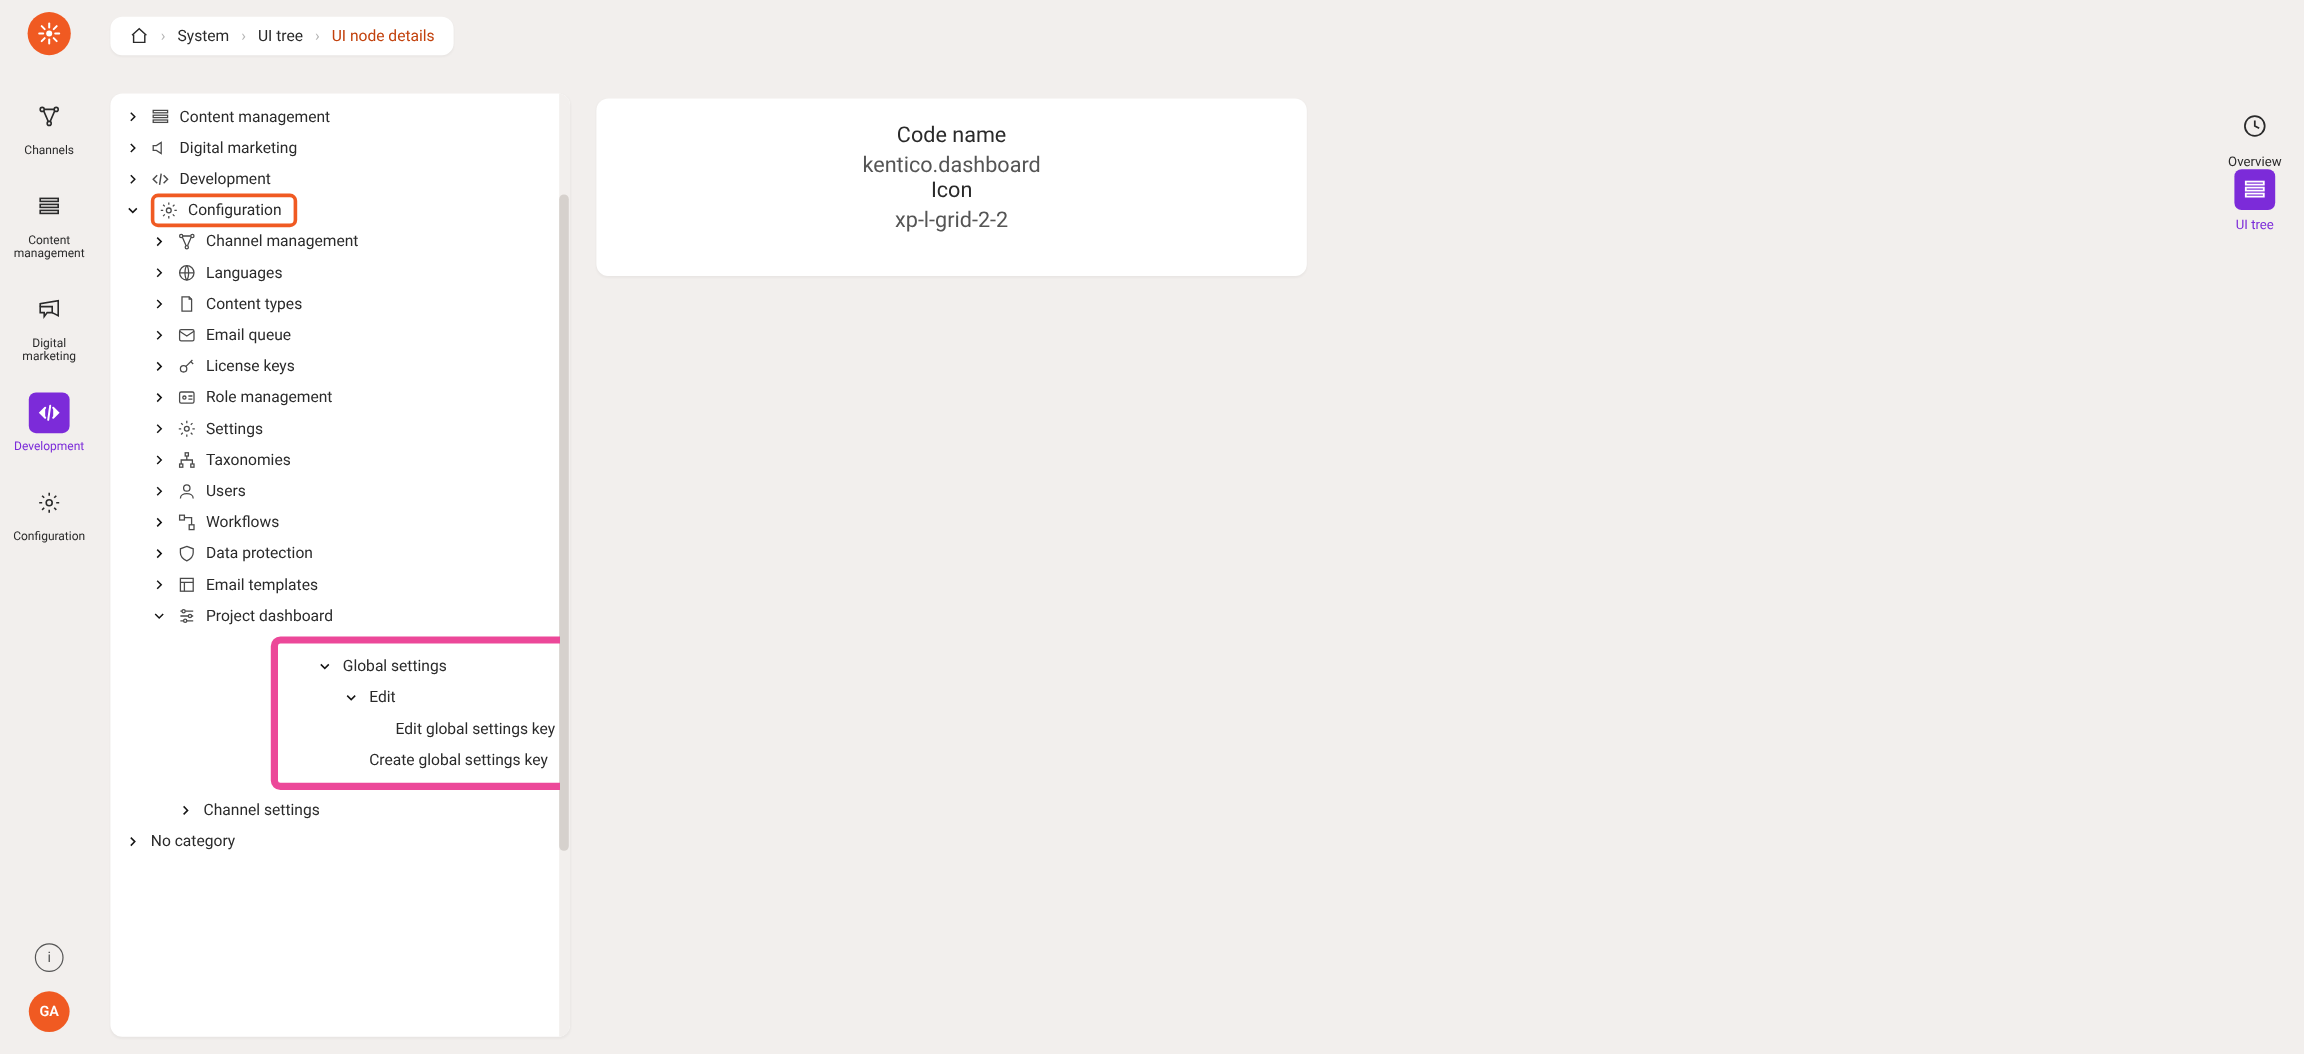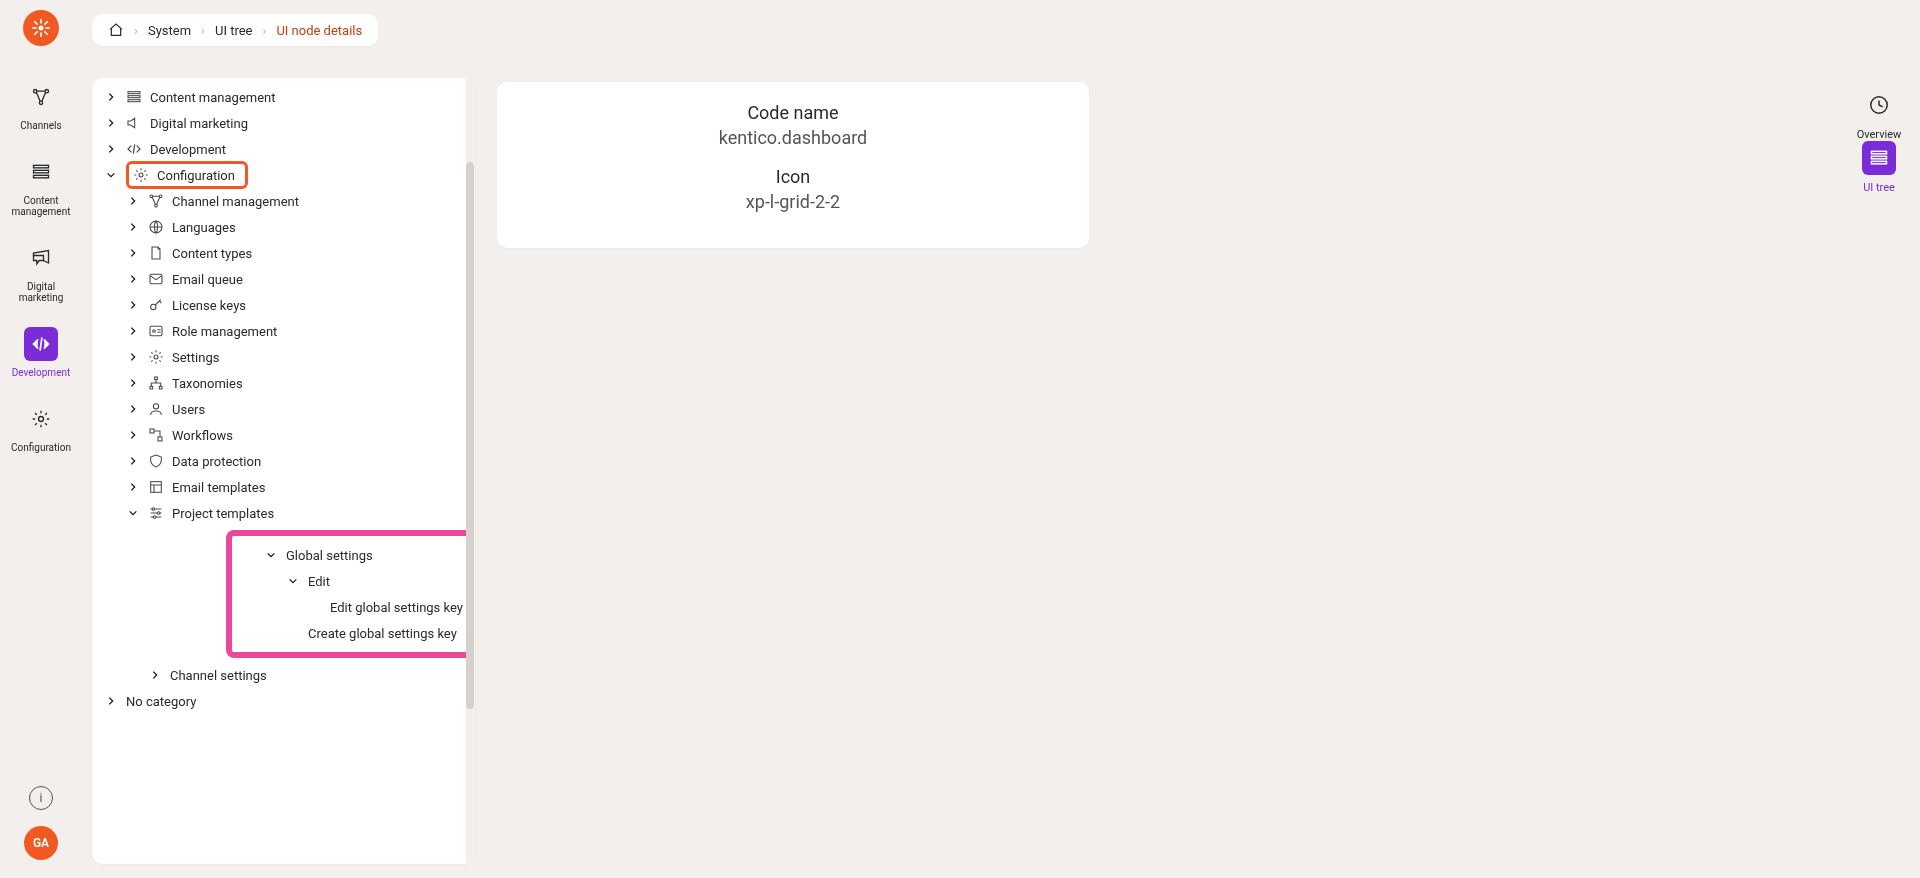--- a/index.html
+++ b/index.html
@@ -170,21 +170,21 @@
   }
   .card {
     background:#fff; border-radius:10px;
     padding:20px 22px;
     max-width: 592px;
     box-shadow: 0 1px 2px rgba(0,0,0,0.04);
     font-size:18px;
     text-align:center;
   }
   .card .lbl { color:#2a2a2a; margin-bottom:4px; }
-  .card .val { color:#555; margin-bottom:18px; }
+  .card .val { color:#555; }
   .card .val:last-child { margin-bottom:16px; }
 
   svg { display:block; }
 </style>
 </head>
 <body>
 
 <div class="rail">
   <div class="rail-logo">
     <svg width="20" height="20" viewBox="0 0 24 24">
@@ -545,21 +545,21 @@
             </svg>
           </span>
         <span class="nicon">
             <svg width="16" height="16" viewBox="0 0 24 24" fill="none" stroke="#4a4a4a" stroke-width="1.6">
               <path d="M4 6h16M4 12h16M4 18h16"></path>
               <circle cx="8" cy="6" r="2" fill="#fff"></circle>
               <circle cx="16" cy="12" r="2" fill="#fff"></circle>
               <circle cx="10" cy="18" r="2" fill="#fff"></circle>
             </svg>
           </span>
-        <span class="label">Project templates</span>
+        <span class="label">Project dashboard</span>
       </div>
 
       <div class="box-subtree">
         <div class="node" style="padding-left:18px">
           <span class="twisty">
               <svg width="10" height="10" viewBox="0 0 24 24" fill="none" stroke="#151515" stroke-width="3">
                 <path d="M4 8l8 8 8-8"></path>
               </svg>
             </span>
           <span class="label">Global settings</span>

